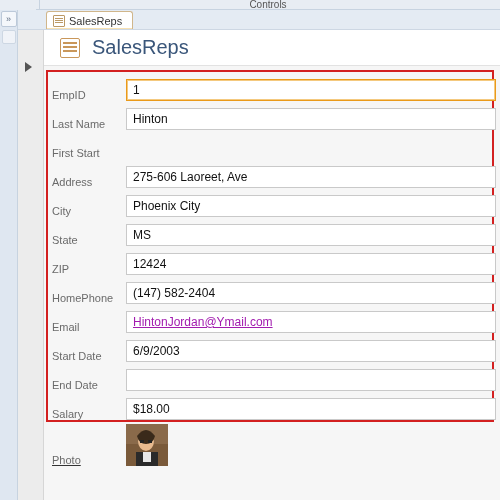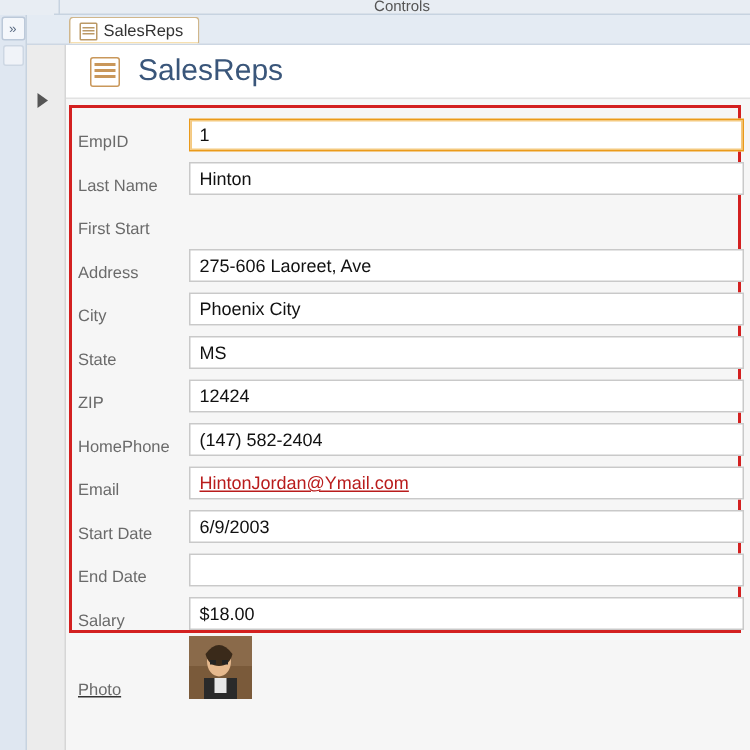--- a/index.html
+++ b/index.html
@@ -172,21 +172,21 @@
     padding: 0 6px;
     display: flex; align-items: center;
     font-size: 12px;
     color: #111;
     overflow: hidden; white-space: nowrap;
   }
   .val.focused {
     border: 1px solid #ea9a1a;
     box-shadow: 0 0 0 1px #f4c97f inset;
   }
-  .val a { color: #b91c1c; text-decoration: underline; }
+  .val a { color: #a21caf; text-decoration: underline; }
 
   
   .photo-row { height: 46px; align-items: flex-end; padding-top: 2px; text-decoration: underline; }
   .avatar {
     width: 42px; height: 42px;
     margin-left: 0;
   }
   .avatar svg { width: 42px; height: 42px; display: block; }
 </style>
 </head>

